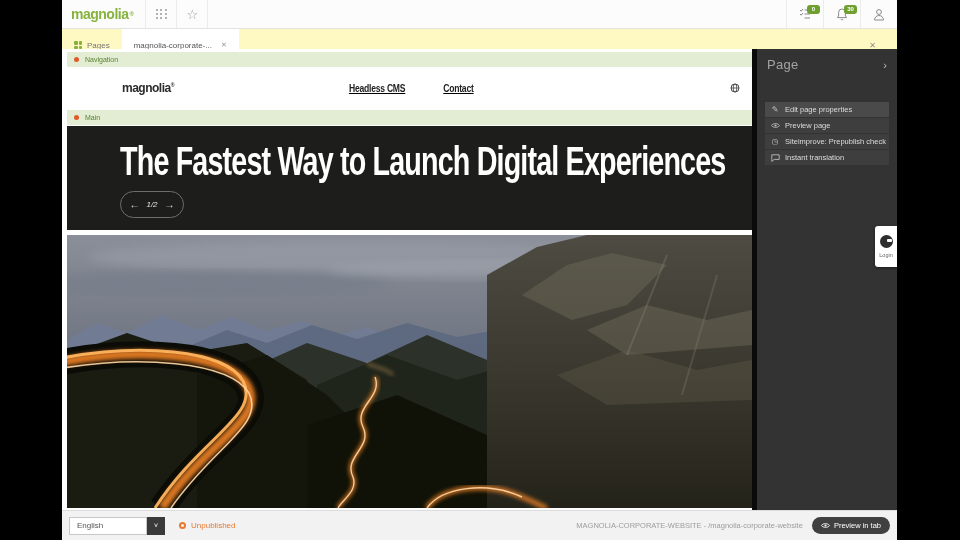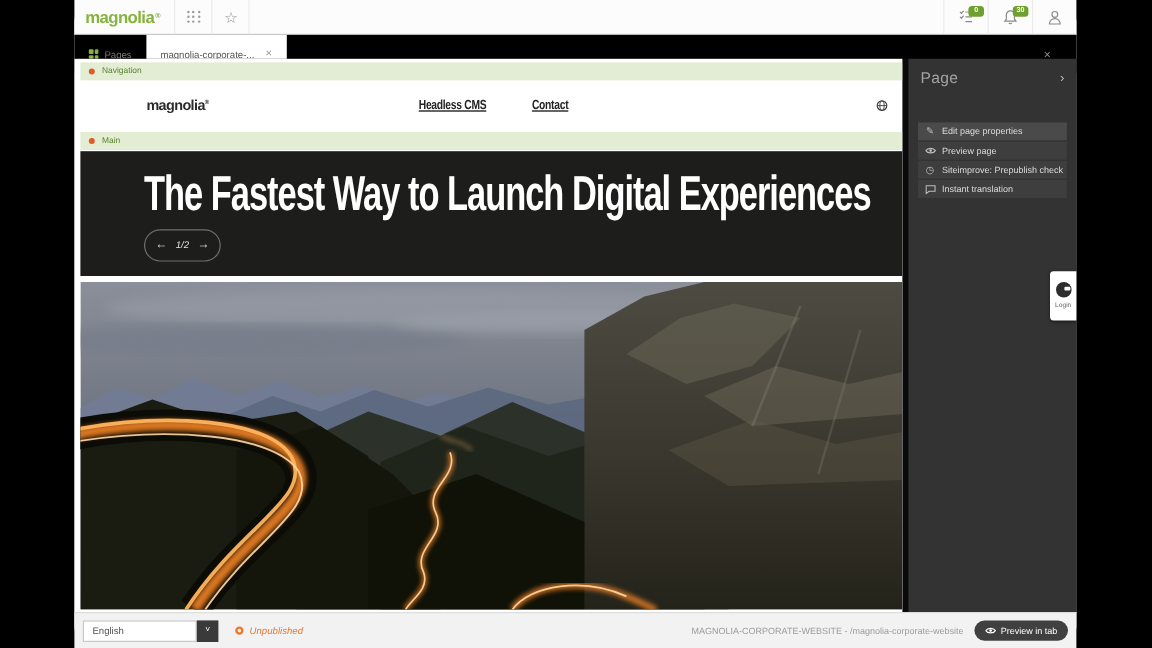--- a/index.html
+++ b/index.html
@@ -17,21 +17,21 @@
   .grid-icon i { width:2px; height:2px; background:#9a9a9a; border-radius:50%; }
   .star-glyph { font-size:13px; color:#9a9a9a; line-height:1; }
   .searchbox { flex:1; display:flex; align-items:flex-start; gap:6px; padding-left:10px;margin-top:43px; }
   .searchbox input { border:none; outline:none; background:transparent; font-size:10px; color:#555; width:300px; font-family:"Liberation Sans",sans-serif; }
   .searchbox input::placeholder { color:#b5b5b5; }
   .tb-right { display:flex; align-items:stretch; }
   .tb-ic { position:relative; width:36px; display:flex; align-items:center; justify-content:center; }
   .badge { position:absolute; top:5px; right:3px; min-width:13px; height:9px; background:#6f9f2f; border-radius:3px; color:#fff; font-size:6px; line-height:9px; text-align:center; padding:0 2px; font-weight:bold; }
 
   
-  .tabbar { height:33px; background:#000000; display:flex; align-items:stretch; position:relative; border-bottom:1px solid #e0e0e0; }
+  .tabbar { height:33px; background:#fef9c3; display:flex; align-items:stretch; position:relative; border-bottom:1px solid #e0e0e0; }
   .tab { display:flex; align-items:center; gap:5px; padding:0 12px; font-size:8px; color:#777; }
   .tab.active { background:#fff; color:#555; }
   .tab .mini-grid { width:8px; height:8px; display:grid; grid-template-columns:1fr 1fr; gap:1px; }
   .tab .mini-grid i { background:#86b33e; border-radius:1px; }
   .tab-close { color:#999; font-size:7px; margin-left:4px; }
   .bar-close { position:absolute; right:21px; top:0; bottom:0; display:flex; align-items:center; color:#8a8a8a; font-size:8px; }
 
   
   .content { position:absolute; top:49px; bottom:30px; left:0; right:0; background:#0a0a0a; display:flex; }
   .editor { width:690px; background:#fff; position:relative; overflow:hidden; padding:3px 0 0 5px; }
@@ -59,23 +59,23 @@
   .sb-item { height:15px; background:#3e3e3e; display:flex; align-items:center; margin-bottom:1px; font-size:7.5px; color:#dcdcdc; }
   .sb-item.selected { background:#4a4a4a; }
   .sb-item .ic { width:20px; text-align:center; font-size:8px; color:#bdbdbd; display:flex; justify-content:center; }
   .login-widget { position:absolute; right:0; top:177px; width:22px; height:41px; background:#fff; border-radius:3px 0 0 3px; box-shadow:0 1px 3px rgba(0,0,0,.5); display:flex; flex-direction:column; align-items:center; justify-content:center; gap:4px; }
   .si-circle { width:13px; height:13px; border-radius:50%; background:#2d2d2d; position:relative; }
   .si-circle::after { content:""; position:absolute; right:1px; top:4px; width:5px; height:3px; background:#fff; border-radius:1px; }
   .login-label { font-size:5.5px; color:#666; }
 
   
   .statusbar { position:absolute; bottom:0; left:0; right:0; height:30px; background:#f2f2f2; border-top:1px solid #ddd; display:flex; align-items:center; padding:0 7px; }
-  .lang-select { width:95px; height:18px; background:#fff; border:1px solid #c8c8c8; font-size:8px; color:#555; line-height:16px; padding-left:7px; }
+  .lang-select { width:78px; height:18px; background:#fff; border:1px solid #c8c8c8; font-size:8px; color:#555; line-height:16px; padding-left:7px; }
   .lang-btn { width:18px; height:18px; background:#3a3a3a; color:#fff; display:flex; align-items:center; justify-content:center; font-size:7px; }
-  .pubstatus { display:flex; align-items:center; gap:5px; margin-left:14px;font-style:italic; }
+  .pubstatus { display:flex; align-items:center; gap:5px; margin-left:14px; }
   .pub-ring { width:7px; height:7px; border:2px solid #e8792e; border-radius:50%; }
   .pub-label { font-size:8px; color:#e8792e; }
   .sb-spacer { flex:1; }
   .path-text { font-size:7.5px; color:#9c9c9c; margin-right:9px; }
   .preview-btn { background:#404040; color:#fff; border:none; border-radius:9px; height:17px; display:flex; align-items:center; gap:4px; padding:0 9px; font-size:7.5px; font-family:"Liberation Sans",sans-serif; }
 </style>
 </head>
 <body>
 
 <div class="stage">

